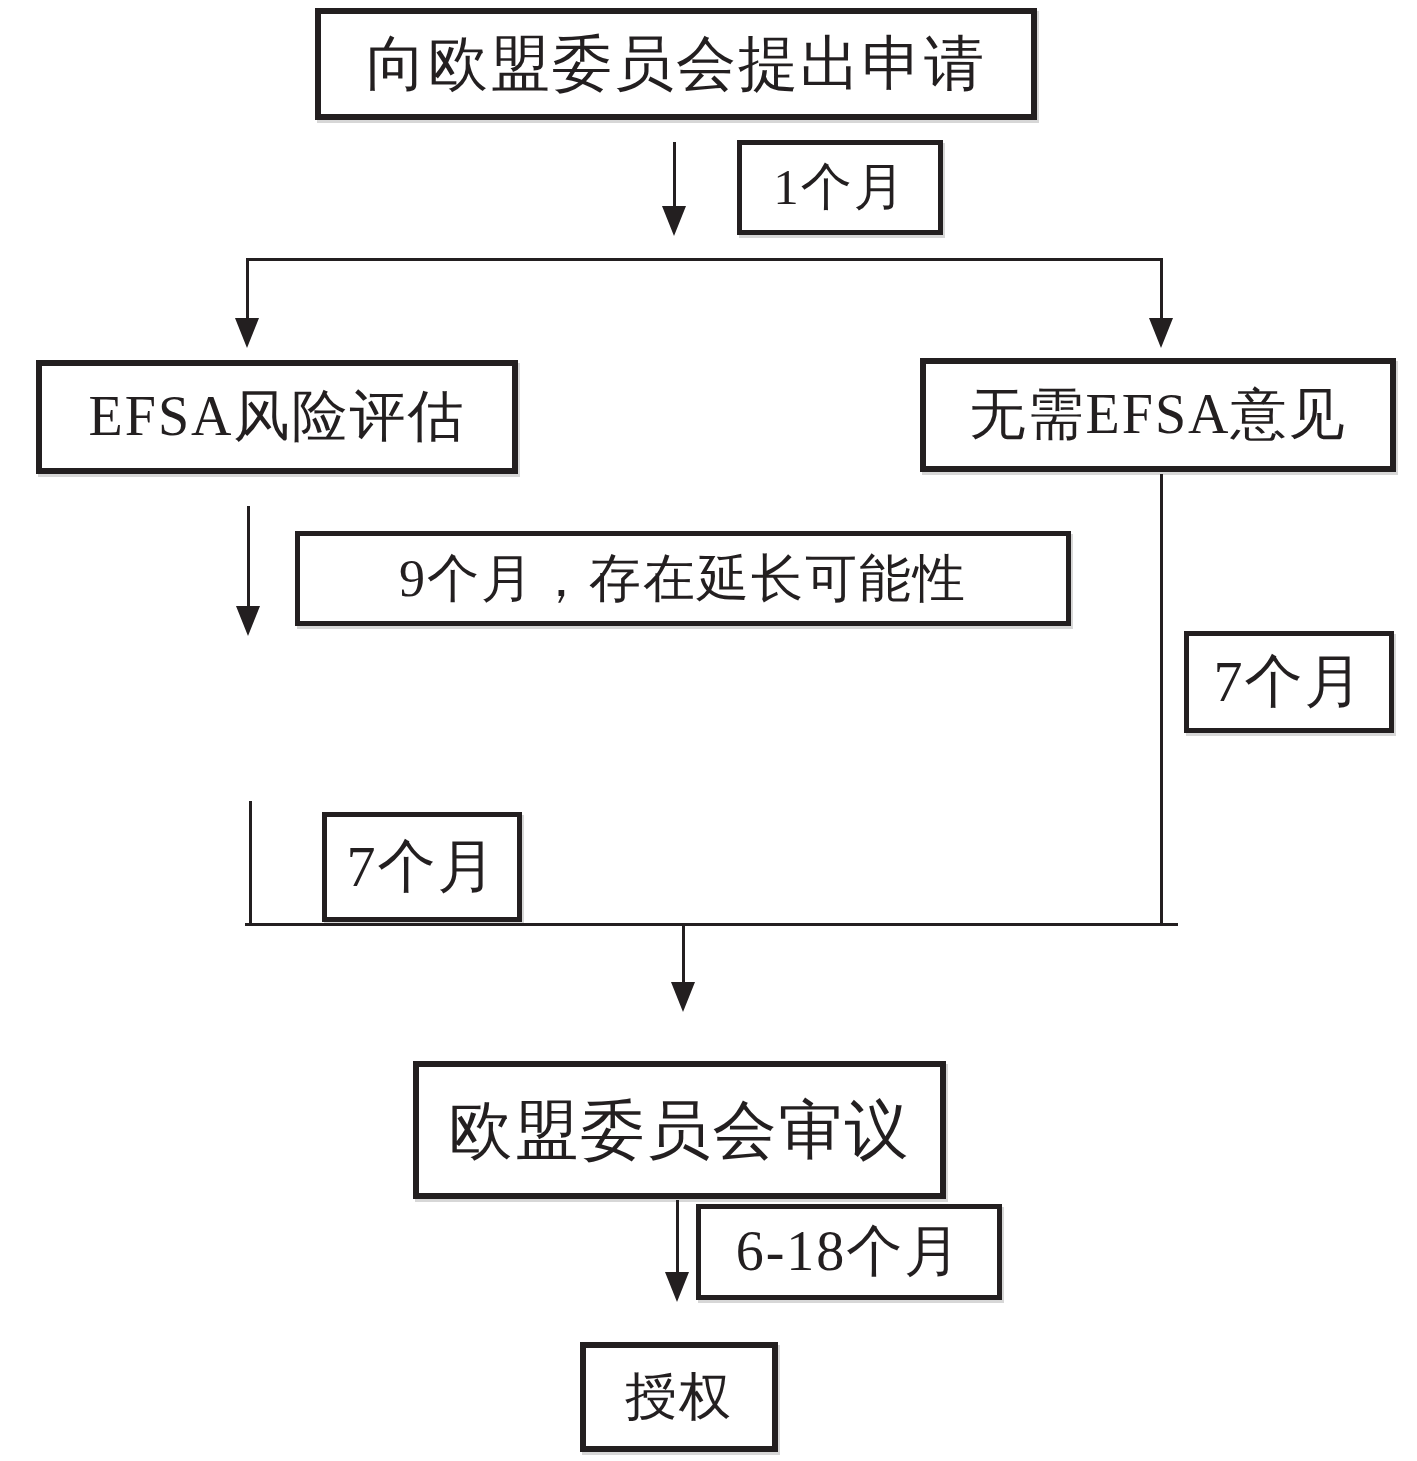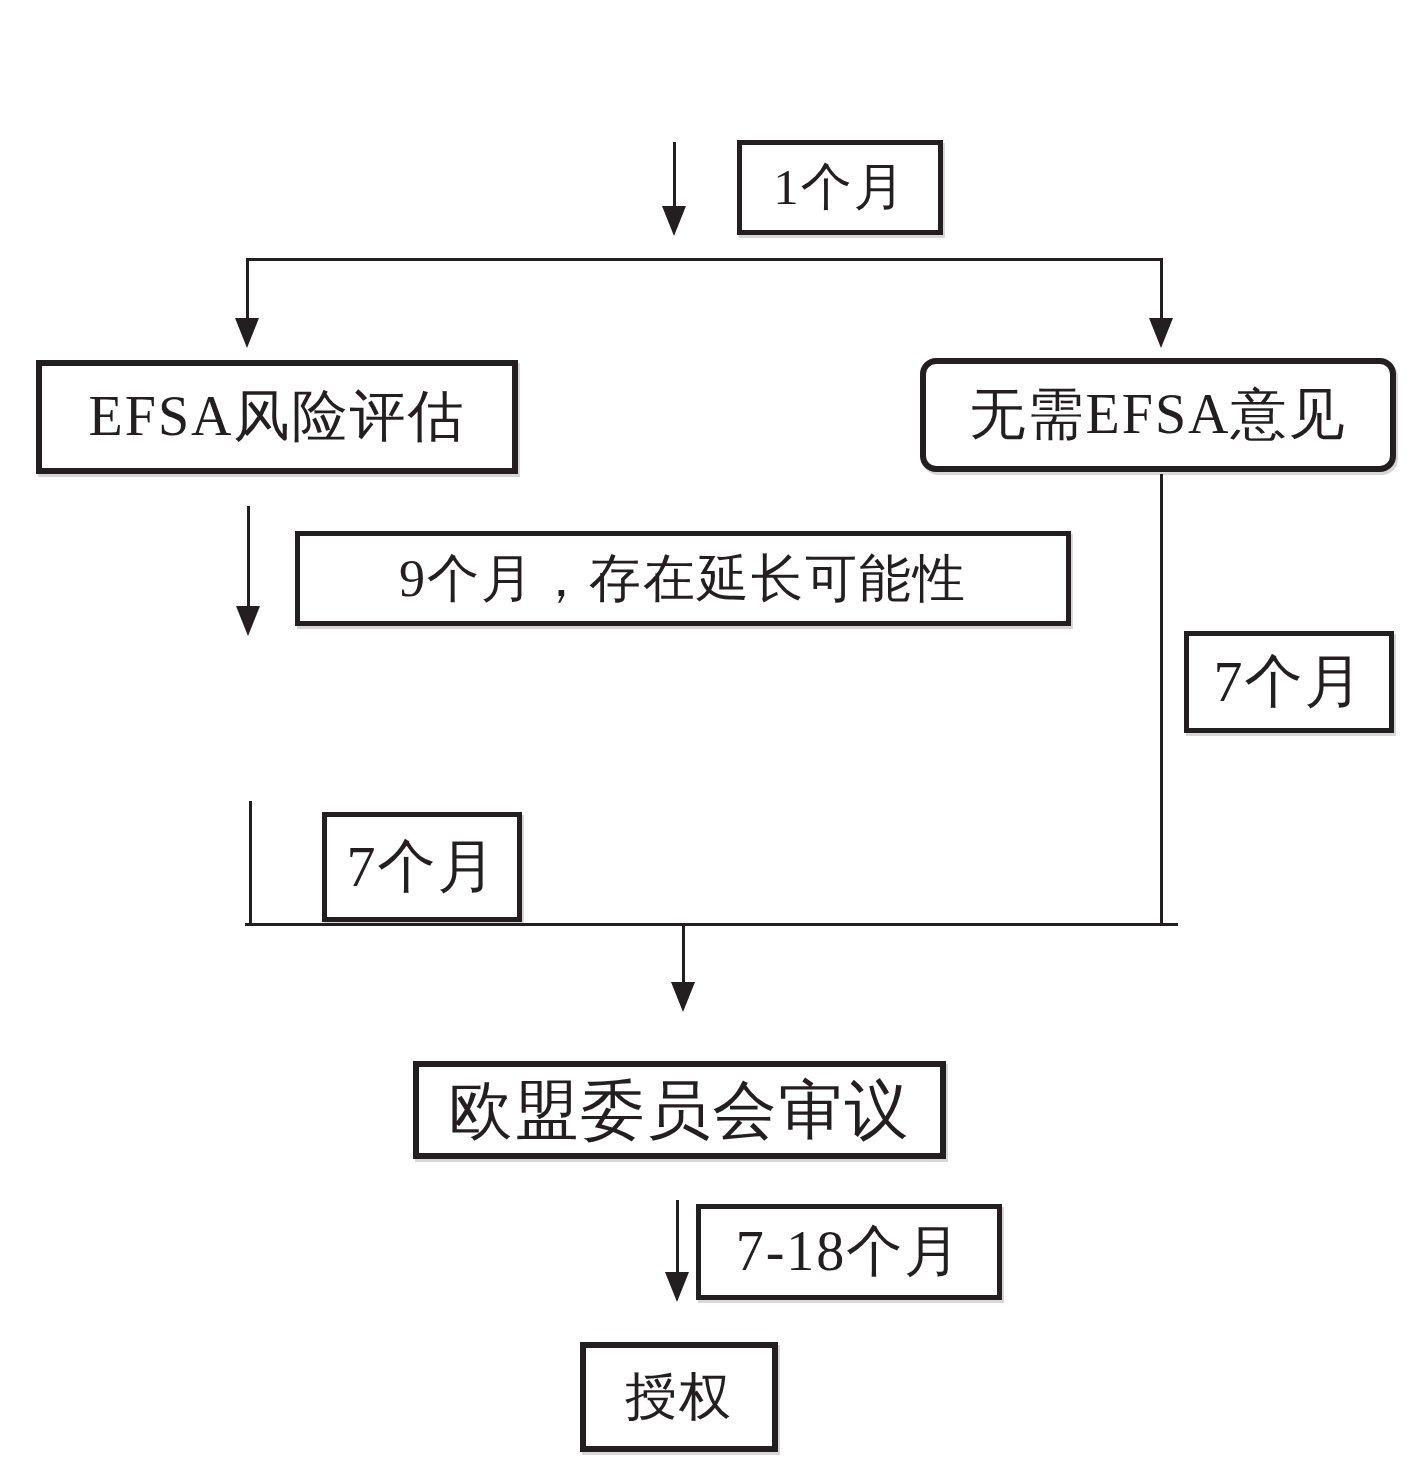--- a/index.html
+++ b/index.html
@@ -42,23 +42,23 @@
   .arrowhead{
     position:absolute;width:0;height:0;
     border-left:12px solid transparent;
     border-right:12px solid transparent;
     border-top:30px solid var(--ink);
   }
 
   
   #node-apply        {left:315px; top:8px;    width:722px; height:112px; font-size:60px;}
   #node-efsa-risk    {left:36px;  top:360px;  width:482px; height:114px; font-size:56px;}
-  #node-no-efsa      {left:920px; top:358px;  width:476px; height:114px; font-size:56px;border-radius:16px;}
+  #node-no-efsa      {left:920px; top:358px;  width:476px; height:114px; font-size:56px;}
   #node-efsa-opinion {left:16px;  top:674px;  width:480px; height:118px; font-size:56px;}
-  #node-review       {left:413px; top:1061px; width:533px; height:98px; font-size:64px;}
+  #node-review       {left:413px; top:1061px; width:533px; height:138px; font-size:64px;}
   #node-authorization{left:580px; top:1342px; width:198px; height:110px; font-size:52px;}
 
   
   #duration-one-month     {left:737px;  top:140px;  width:206px; height:95px;  font-size:51px;}
   #duration-nine-months   {left:295px;  top:531px;  width:776px; height:95px;  font-size:52px;}
   #duration-seven-left    {left:322px;  top:812px;  width:200px; height:110px; font-size:58px;}
   #duration-seven-right   {left:1184px; top:631px;  width:210px; height:102px; font-size:58px;}
   #duration-six-eighteen  {left:696px;  top:1204px; width:306px; height:96px;  font-size:56px;}
 
   
@@ -77,30 +77,31 @@
   #line-merge-down     {left:682px;  top:925px; height:57px;}
   #head-merge-down     {left:671px;  top:982px;}
   #line-review-down    {left:676px;  top:1200px; height:72px;}
   #head-review-down    {left:665px;  top:1272px;}
 </style>
 </head>
 <body>
 
 <div id="canvas">
 
+  <div class="node" id="node-apply">向欧盟委员会提出申请</div>
   <div class="node" id="node-efsa-risk">EFSA风险评估</div>
   <div class="node" id="node-no-efsa">无需EFSA意见</div>
   <div class="node" id="node-review">欧盟委员会审议</div>
   <div class="node" id="node-authorization">授权</div>
 
   <div class="duration" id="duration-one-month">1个月</div>
   <div class="duration" id="duration-nine-months">9个月，存在延长可能性</div>
   <div class="duration" id="duration-seven-left">7个月</div>
   <div class="duration" id="duration-seven-right">7个月</div>
-  <div class="duration" id="duration-six-eighteen">7-18个月</div>
+  <div class="duration" id="duration-six-eighteen">6-18个月</div>
 
   <div class="vline" id="line-apply-down"></div>
   <div class="arrowhead" id="head-apply-down"></div>
   <div class="hline" id="line-branch-h"></div>
   <div class="vline" id="line-branch-left-v"></div>
   <div class="arrowhead" id="head-branch-left"></div>
   <div class="vline" id="line-branch-right-v"></div>
   <div class="arrowhead" id="head-branch-right"></div>
 
   <div class="vline" id="line-risk-down"></div>

